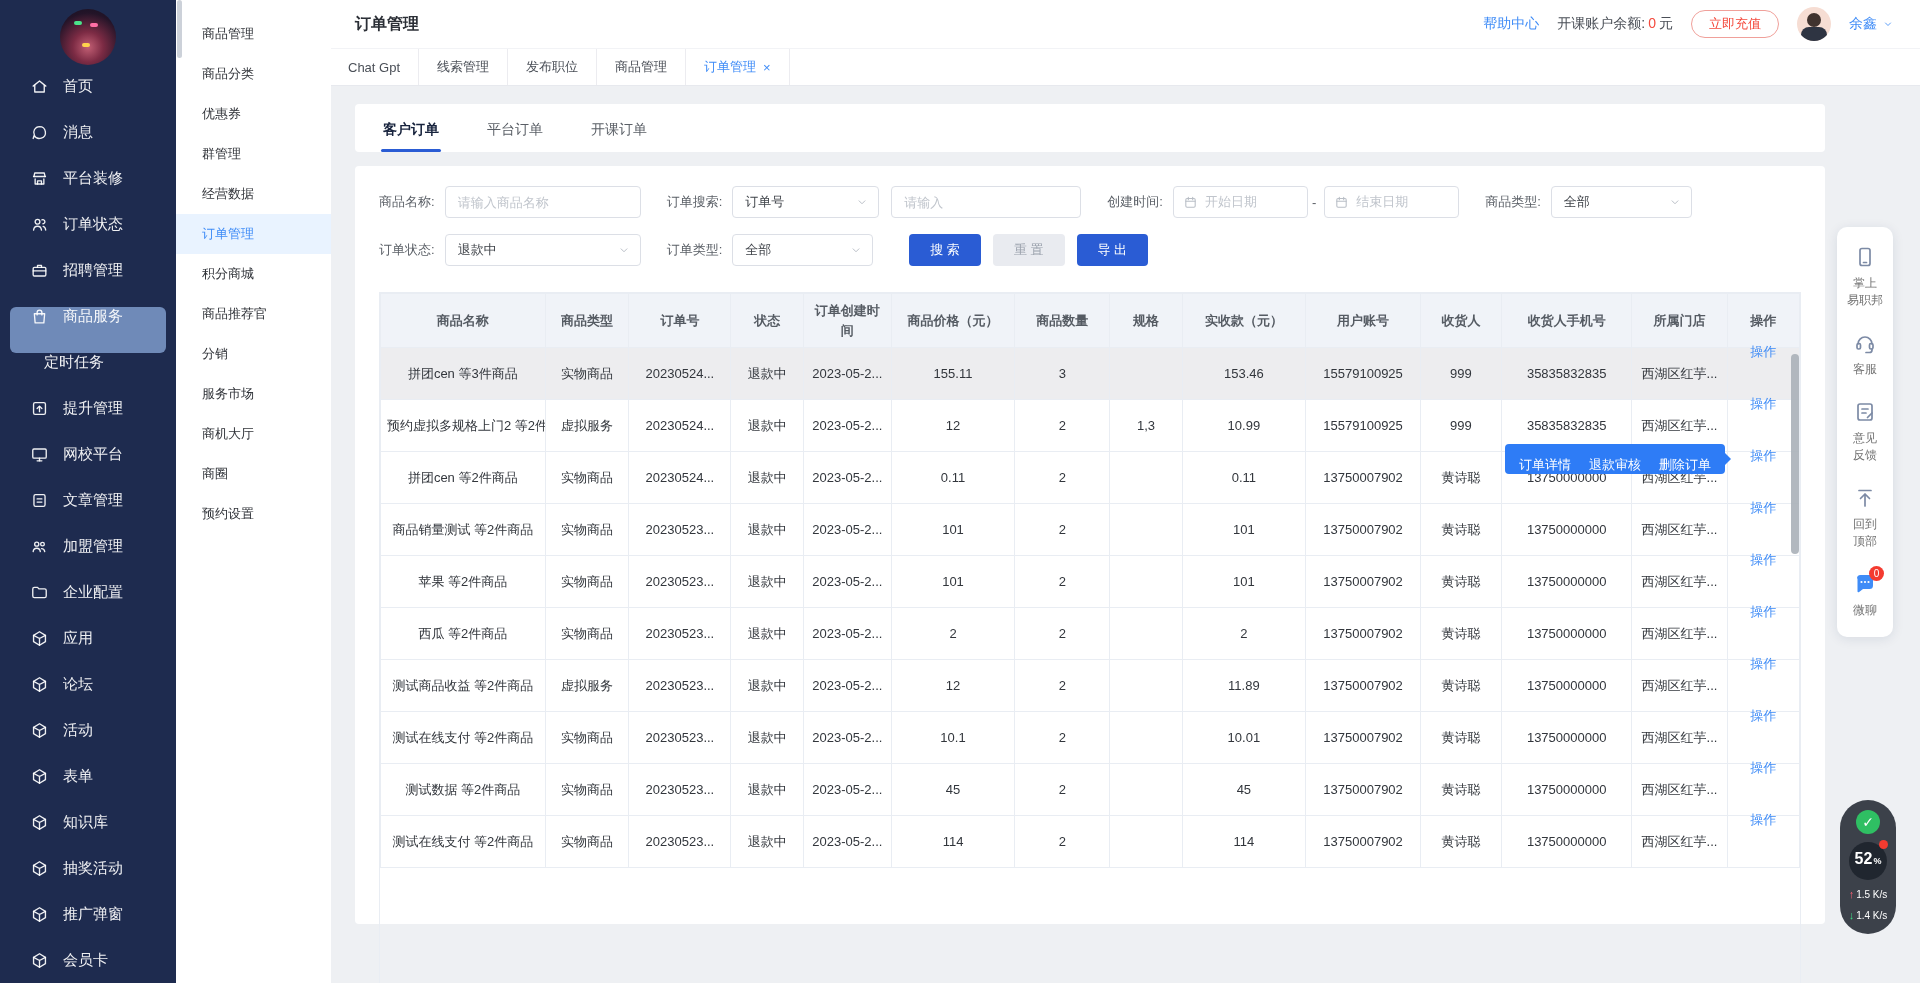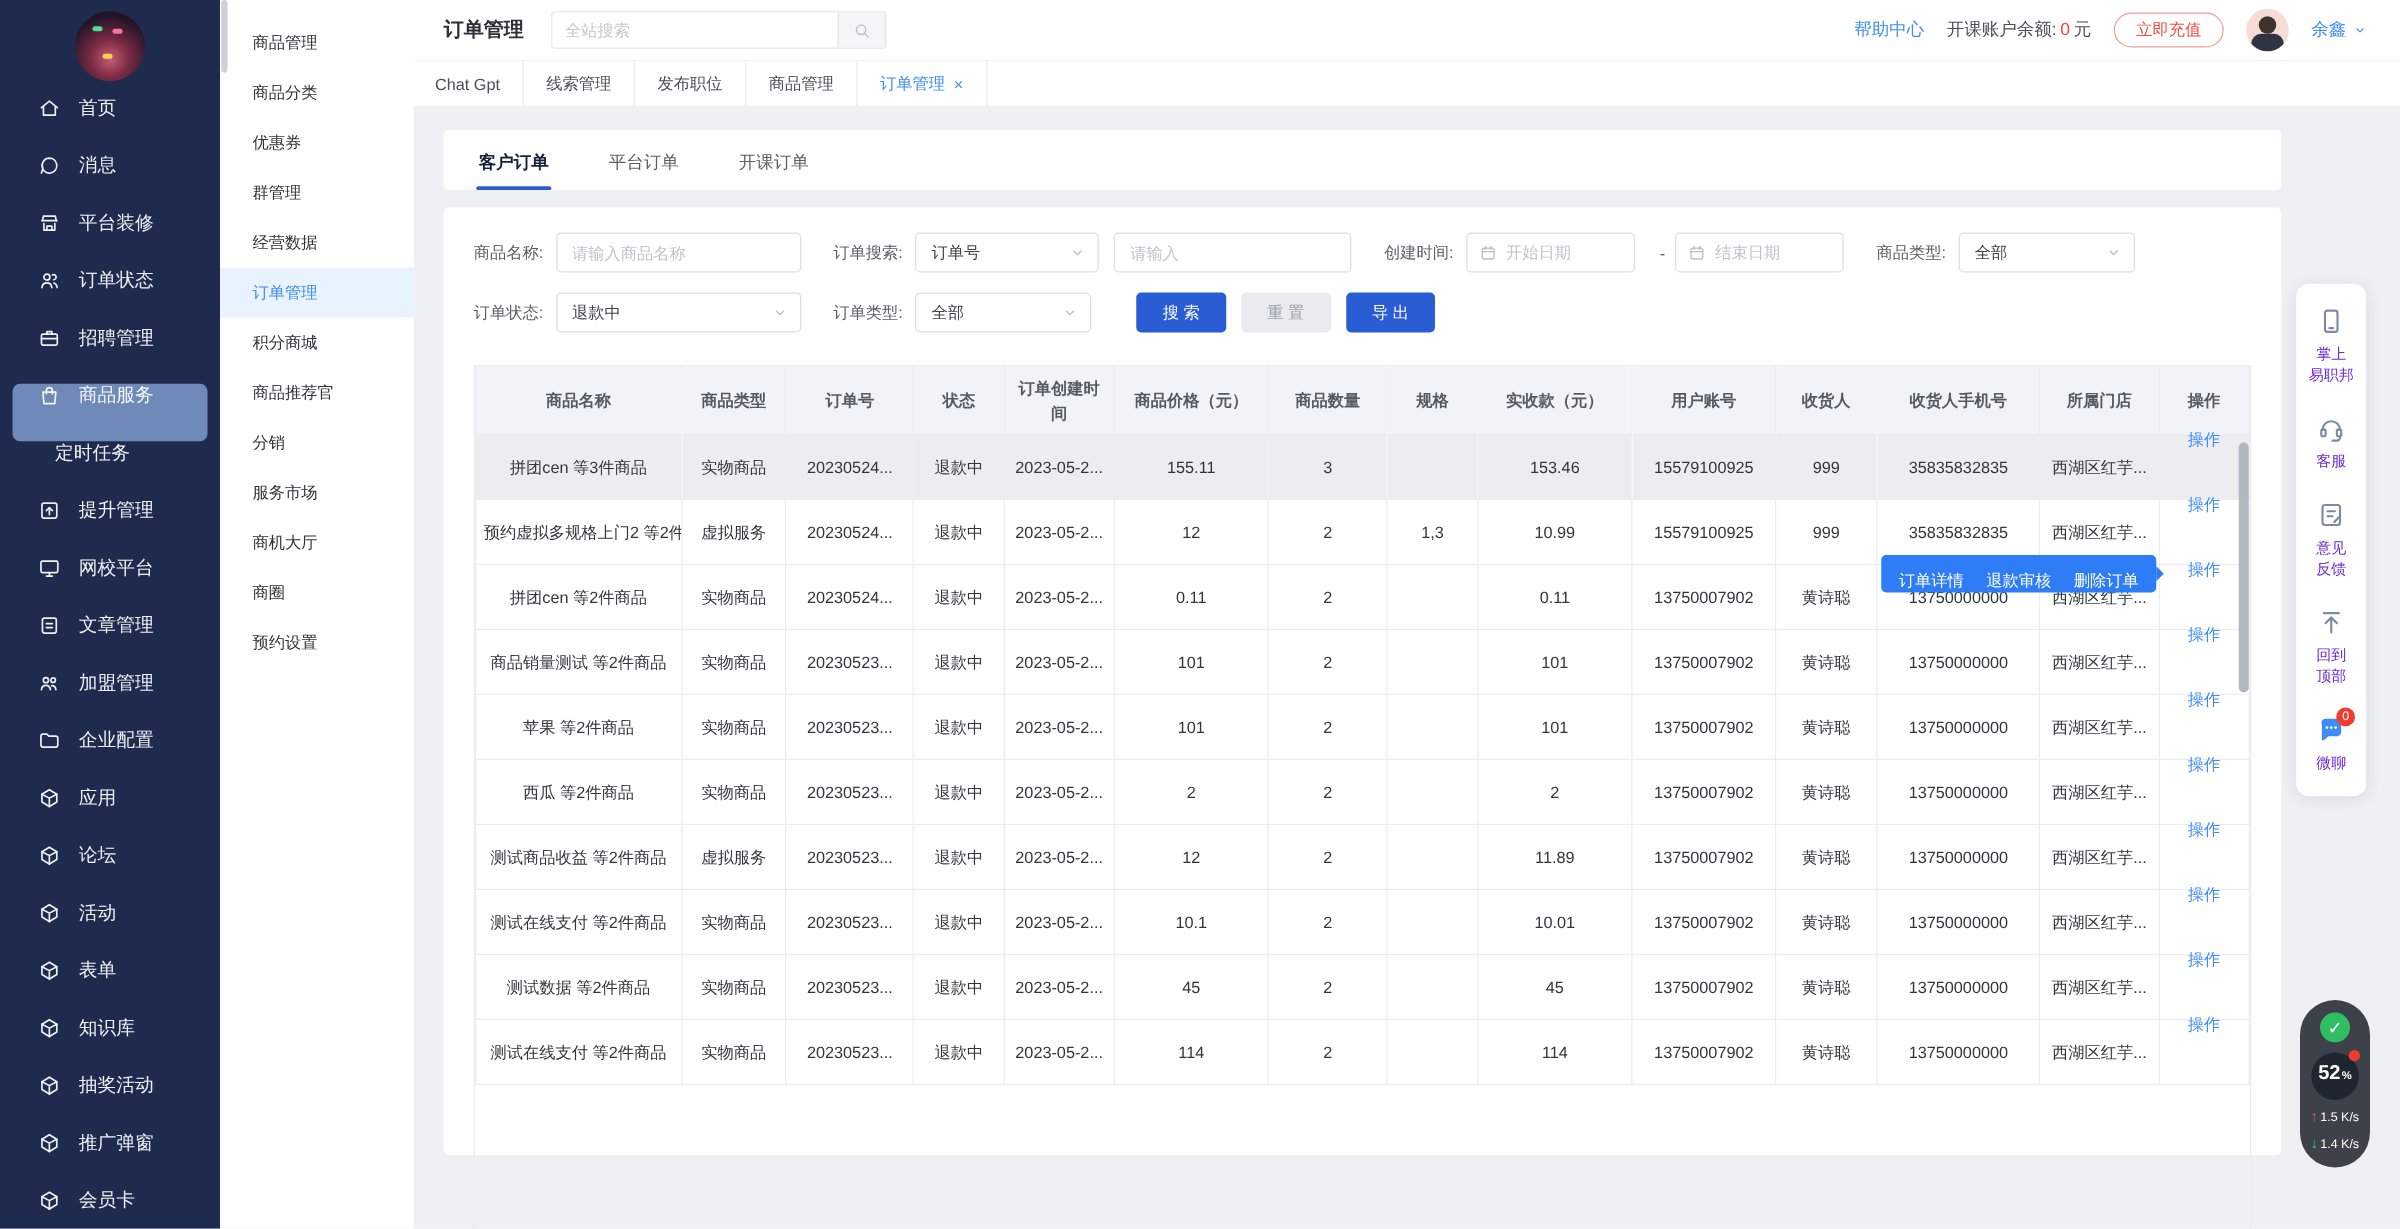--- a/index.html
+++ b/index.html
@@ -99,21 +99,21 @@
   .pbtn{width:30px;height:28px;border:1px solid #e3e6ea;border-radius:3px;background:#fff;display:flex;align-items:center;justify-content:center;cursor:pointer}
   .pbtn .i{width:13px;height:13px;color:#a7adb5}
   .pnum{width:30px;height:28px;background:#e7e9ed;border-radius:3px;display:flex;align-items:center;justify-content:center;color:#2b2f36;font-weight:700;margin:0 4px}
   .goto{display:flex;align-items:center;gap:8px}
   .goto input{width:40px;height:28px;border:1px solid #dcdfe6;border-radius:3px;text-align:center;font-size:13px;color:#333;outline:none}
 
   
   .floatbar{position:absolute;right:27px;top:227px;width:56px;background:#fff;border-radius:10px;box-shadow:0 2px 12px rgba(20,40,80,.10);padding:18px 0;display:flex;flex-direction:column;gap:22px;align-items:center;z-index:8}
   .fb-item{display:flex;flex-direction:column;align-items:center;gap:6px;cursor:pointer}
   .fb-icwrap{width:24px;height:24px;color:#7c8aa5;position:relative}
-  .fb-line{font-size:12px;color:#6d28d9;text-align:center;line-height:17px;white-space:nowrap}
+  .fb-line{font-size:12px;color:#737373;text-align:center;line-height:17px;white-space:nowrap}
   .fb-badge{position:absolute;top:-6px;right:-7px;background:#f43b30;color:#fff;border-radius:8px;min-width:15px;height:15px;font-size:10px;line-height:15px;text-align:center;padding:0 3px}
 
   
   .monitor{position:absolute;right:24px;top:800px;width:56px;background:rgba(45,50,60,.92);border-radius:28px;padding:10px 0 12px;display:flex;flex-direction:column;align-items:center;gap:8px;z-index:8;color:#fff}
   .m-check{width:24px;height:24px;border-radius:50%;background:#2fbf63;color:#fff;font-size:14px;display:flex;align-items:center;justify-content:center}
   .m-pct{width:38px;height:38px;border-radius:50%;background:#20262f;display:flex;align-items:baseline;justify-content:center;padding-top:9px;font-weight:700;position:relative}
   .m-pct b{font-size:16px;line-height:1}
   .m-pct i{font-style:normal;font-size:9px;margin-left:1px}
   .m-dot{position:absolute;top:-2px;right:-1px;width:9px;height:9px;border-radius:50%;background:#f43b30}
   .m-rate{font-size:10px;line-height:13px;white-space:nowrap;display:flex;align-items:center;gap:2px}
@@ -384,31 +384,20 @@
       </div>
 
       <div class="submenu-item">
         <span>预约设置</span>
       </div>
     </div>
 </aside>
 
 <header class="topbar">
   <div class="page-title">订单管理</div>
-  <div class="gsearch">
-    <input placeholder="全站搜索" style="">
-    <div class="gs-btn">
-      <span class="i">
-          <svg viewBox="0 0 24 24" fill="none" stroke="currentColor" stroke-width="1.7" stroke-linecap="round" stroke-linejoin="round">
-            <circle cx="11" cy="11" r="6"></circle>
-            <path d="M15.5 15.5 20 20"></path>
-          </svg>
-        </span>
-    </div>
-  </div>
   <div class="topbar-right">
     <span class="help">帮助中心</span>
     <span class="balance"><span>开课账户余额:</span><b>0</b><span>元</span></span>
     <button class="recharge">立即充值</button>
     <div class="avatar"></div>
     <span class="user">
       <span>余鑫</span>
       <span class="chev">
           <svg viewBox="0 0 24 24" fill="none" stroke="currentColor" stroke-width="1.7" stroke-linecap="round" stroke-linejoin="round">
             <path d="M7 10l5 5 5-5"></path>
@@ -481,21 +470,21 @@
                 <path d="M7 10l5 5 5-5"></path>
               </svg>
             </span>
         </div>
         <div class="finput w190" style="margin-left:12px">
             <input placeholder="请输入" style="">
           </div>
       </div>
       <div class="fgroup">
         <span class="flabel">创建时间:</span>
-        <div class="finput date w135" style="margin-right:20px">
+        <div class="finput date w135" style="margin-right:4px">
           <span class="cal">
               <svg viewBox="0 0 24 24" fill="none" stroke="currentColor" stroke-width="1.7" stroke-linecap="round" stroke-linejoin="round">
                 <rect x="4.5" y="5.5" width="15" height="14" rx="2"></rect>
                 <path d="M4.5 10h15"></path>
                 <path d="M8.5 3.5v4M15.5 3.5v4"></path>
               </svg>
             </span>
           <span>开始日期</span>
         </div>
         <span class="sep">-</span>

